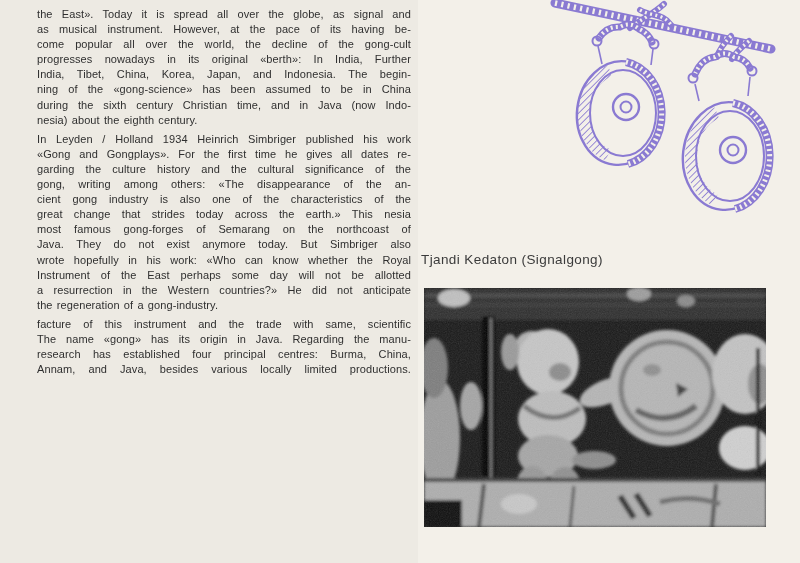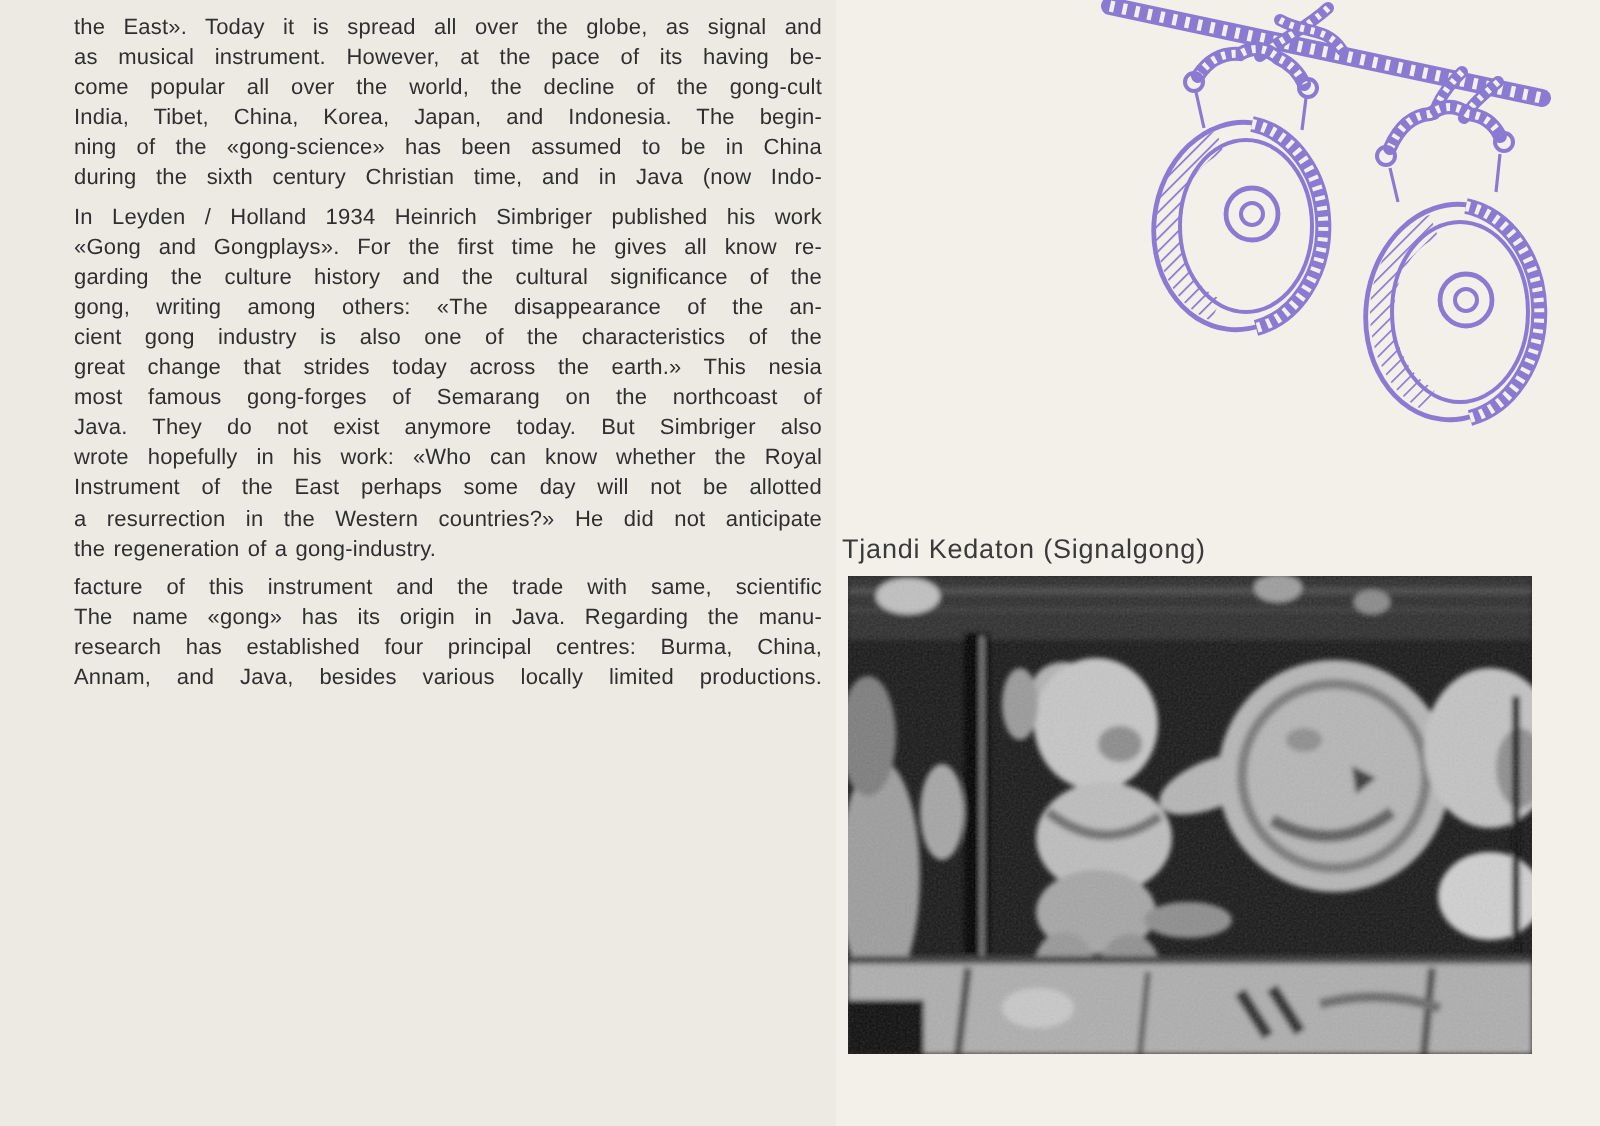--- a/index.html
+++ b/index.html
@@ -17,43 +17,45 @@
     color:#2f2f2f;
   }
   .para { margin:0 0 4px 0; }
   .line {
     font-size:11px; line-height:15.1px;
     text-align:justify; text-align-last:justify;
     letter-spacing:0.1px; word-spacing:1px;
   }
   .line.last { text-align-last:left; }
   .caption {
-    position:absolute; left:421px; top:267px;
+    position:absolute; left:421px; top:252px;
     font-size:13.5px; color:#3a3a3a; letter-spacing:0.4px;
   }
   .sketch { position:absolute; left:535px; top:0; color:#8a7ad2; }
   .photo  { position:absolute; left:424px; top:288px; }
 </style>
 </head>
 <body style="background: rgb(243, 240, 233);">
 
 <div class="text-panel" style="background: rgb(237, 234, 227);"></div>
 
 <div class="article" style="color: rgb(47, 47, 47);">
     <div class="para">
       <div class="line">the East». Today it is spread all over the globe, as signal and</div>
       <div class="line">as musical instrument. However, at the pace of its having be-</div>
       <div class="line">come popular all over the world, the decline of the gong-cult</div>
+      <div class="line">progresses nowadays in its original «berth»: In India, Further</div>
       <div class="line">India, Tibet, China, Korea, Japan, and Indonesia. The begin-</div>
       <div class="line">ning of the «gong-science» has been assumed to be in China</div>
       <div class="line">during the sixth century Christian time, and in Java (now Indo-</div>
+      <div class="line last">nesia) about the eighth century.</div>
     </div>
     <div class="para">
       <div class="line">In Leyden / Holland 1934 Heinrich Simbriger published his work</div>
-      <div class="line">«Gong and Gongplays». For the first time he gives all know re-</div>
+      <div class="line">«Gong and Gongplays». For the first time he gives all dates re-</div>
       <div class="line">garding the culture history and the cultural significance of the</div>
       <div class="line">gong, writing among others: «The disappearance of the an-</div>
       <div class="line">cient gong industry is also one of the characteristics of the</div>
       <div class="line">great change that strides today across the earth.» This nesia</div>
       <div class="line">most famous gong-forges of Semarang on the northcoast of</div>
       <div class="line">Java. They do not exist anymore today. But Simbriger also</div>
       <div class="line">wrote hopefully in his work: «Who can know whether the Royal</div>
       <div class="line">Instrument of the East perhaps some day will not be allotted</div>
       <div class="line">a resurrection in the Western countries?» He did not anticipate</div>
       <div class="line last">the regeneration of a gong-industry.</div>

